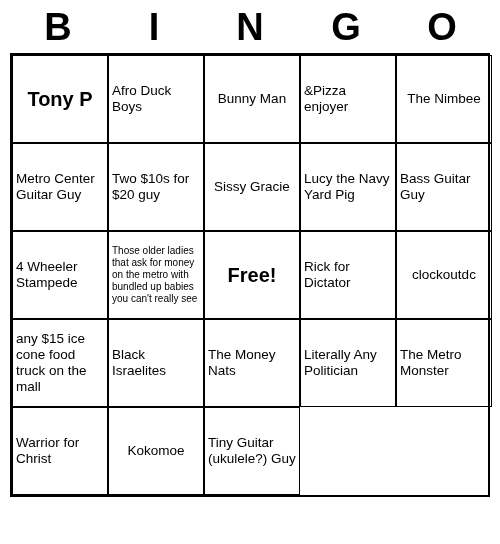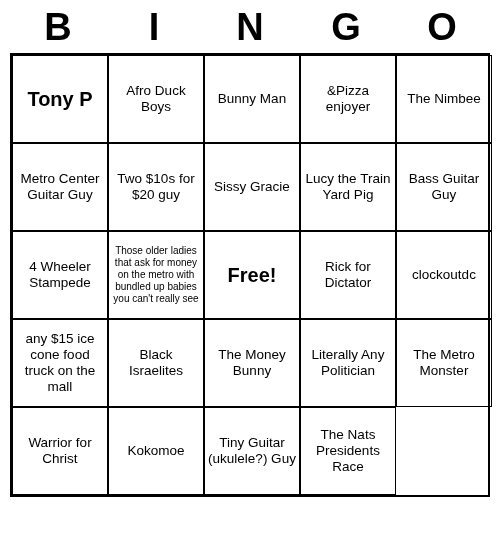--- a/index.html
+++ b/index.html
@@ -34,21 +34,21 @@
       grid-template-columns: repeat(5, 1fr);
       grid-template-rows: repeat(5, 1fr);
     }
     .cell {
       border: 1.5px solid #000;
       width: 96px;
       min-height: 88px;
       display: flex;
       align-items: center;
       justify-content: center;
-      text-align: center;
+      text-align: left;
       padding: 4px 3px;
       font-size: 13.5px;
       font-weight: normal;
       line-height: 1.2;
     }
     .cell.free {
       font-weight: bold;
       font-size: 20px;
     }
     .cell.small-text {
@@ -73,29 +73,28 @@
 
 <div id="bingo-grid">
 <div class="cell tony">Tony P</div>
     <div class="cell">Afro Duck Boys</div>
     <div class="cell">Bunny Man</div>
     <div class="cell">&amp;Pizza enjoyer</div>
     <div class="cell">The Nimbee</div>
     <div class="cell">Metro Center Guitar Guy</div>
     <div class="cell">Two $10s for $20 guy</div>
     <div class="cell">Sissy Gracie</div>
-    <div class="cell">Lucy the Train Yard Pig</div>
+    <div class="cell">Lucy the Navy Yard Pig</div>
     <div class="cell">Bass Guitar Guy</div>
     <div class="cell">4 Wheeler Stampede</div>
     <div class="cell small-text">Those older ladies that ask for money on the metro with bundled up babies you can't really see</div>
     <div class="cell free">Free!</div>
     <div class="cell">Rick for Dictator</div>
     <div class="cell">clockoutdc</div>
     <div class="cell">any $15 ice cone food truck on the mall</div>
     <div class="cell">Black Israelites</div>
-    <div class="cell">The Money Bunny</div>
+    <div class="cell">The Money Nats</div>
     <div class="cell">Literally Any Politician</div>
     <div class="cell">The Metro Monster</div>
     <div class="cell">Warrior for Christ</div>
     <div class="cell">Kokomoe</div>
     <div class="cell">Tiny Guitar (ukulele?) Guy</div>
-    <div class="cell">The Nats Presidents Race</div>
   </div>
 
 </body></html>

